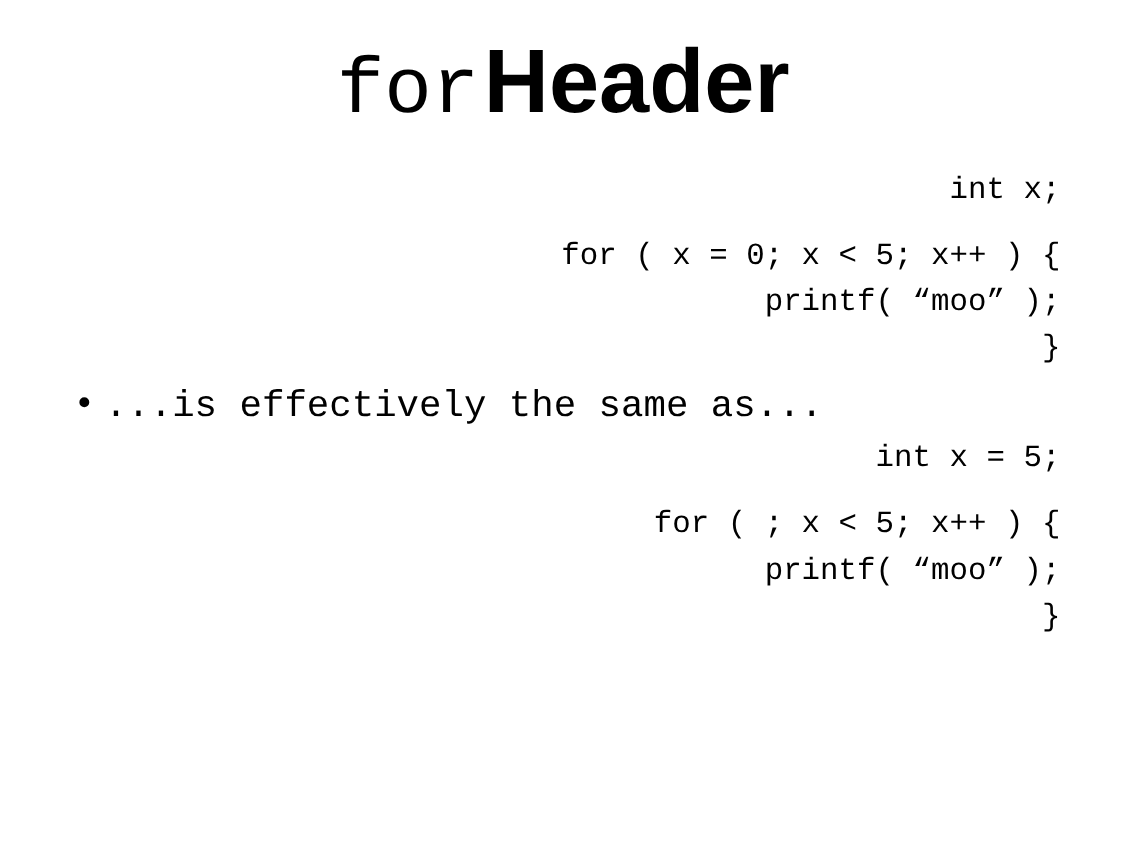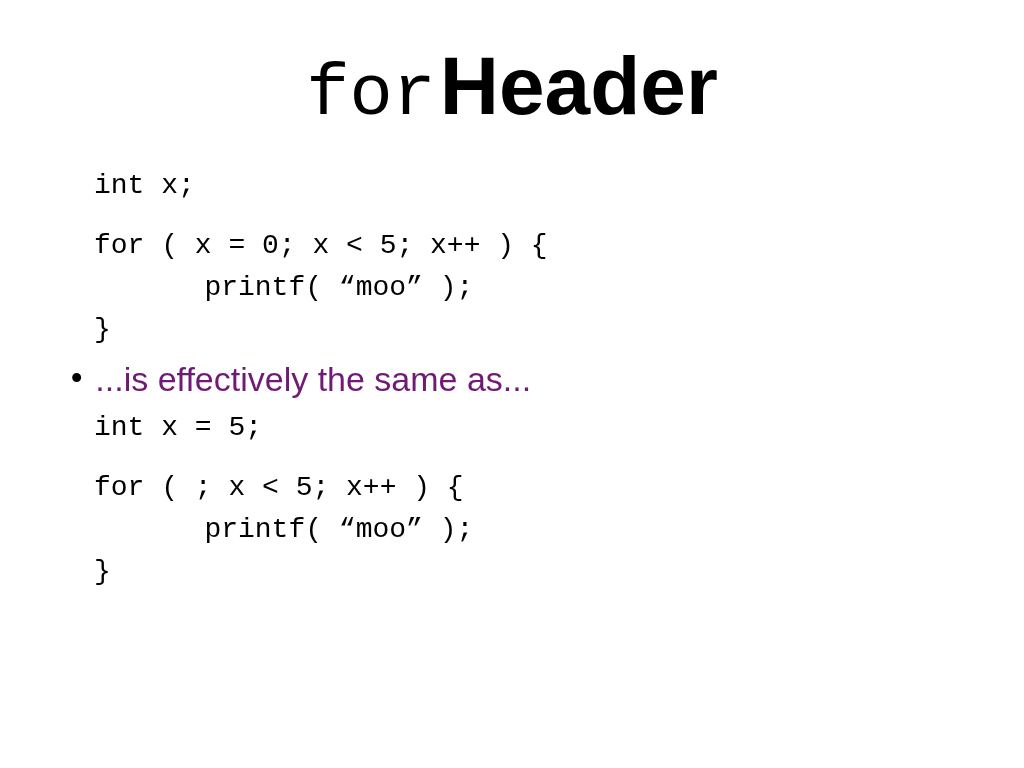--- a/index.html
+++ b/index.html
@@ -13,21 +13,21 @@
       width: 1024px;
       height: 768px;
       overflow: hidden;
       font-family: Georgia, serif;
     }
 
     .page {
       width: 1024px;
       height: 768px;
       background: #ffffff;
-      padding: 31px 60px 20px 60px;
+      padding: 20px 60px 20px 60px;
     }
 
     .title-line {
       text-align: center;
       margin-bottom: 30px;
       line-height: 1.1;
       padding-top: 10px;
     }
 
     .title-mono {
@@ -42,21 +42,22 @@
       font-size: 82px;
       font-weight: bold;
       color: #000;
     }
 
     .code-block {
       font-family: 'Courier New', Courier, monospace;
       font-size: 28px;
       color: #000;
       line-height: 1.5;
-      margin-left: 34px;
+      margin-left: 20px;
+      text-align: right;
     }
 
     .code-line {
       display: block;
       white-space: pre;
     }
 
     .indent {
       display: block;
       white-space: pre;
@@ -71,23 +72,23 @@
 
     .bullet-dot {
       font-size: 38px;
       margin-right: 12px;
       margin-left: 10px;
       line-height: 1;
       flex-shrink: 0;
     }
 
     .bullet-text {
-      font-family: Liberation Sans, sans-serif;
+      font-family: Liberation Mono, monospace;
       font-size: 34px;
-      color: #701a75;
+      color: #000000;
       text-align: center;
     }
 
     .spacer {
       height: 18px;
     }
   </style>
 </head>
 <body>
 

